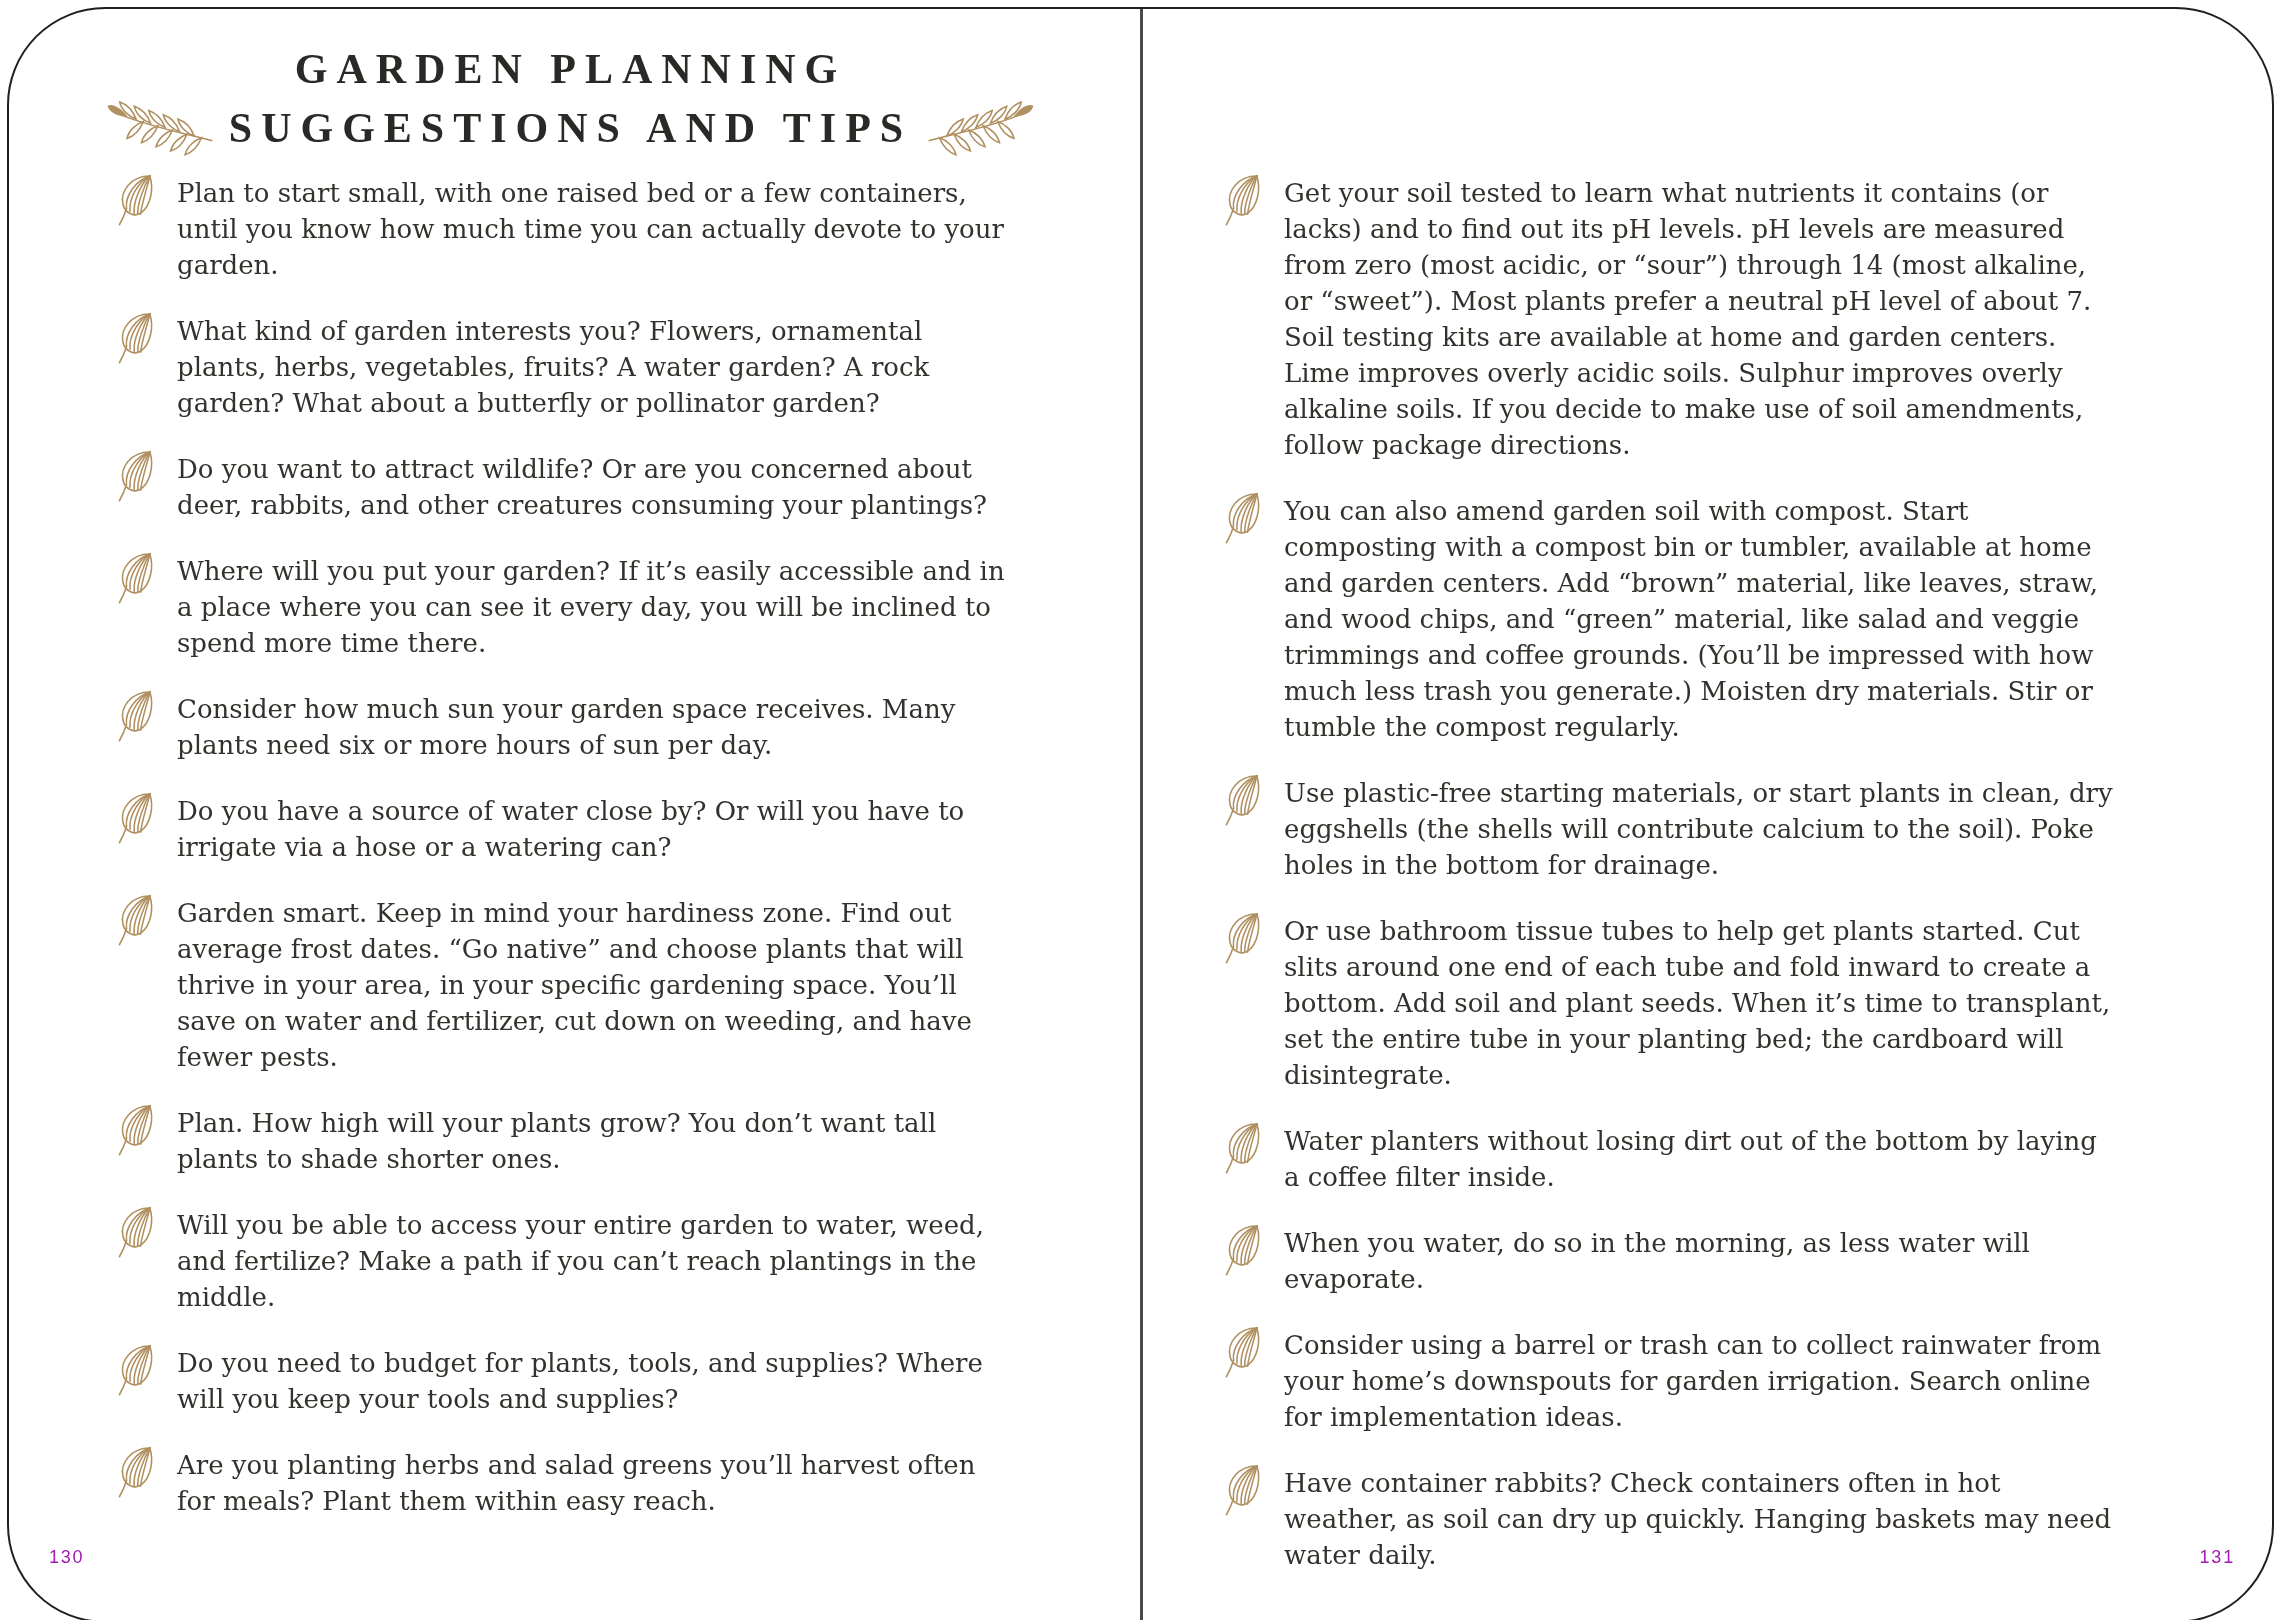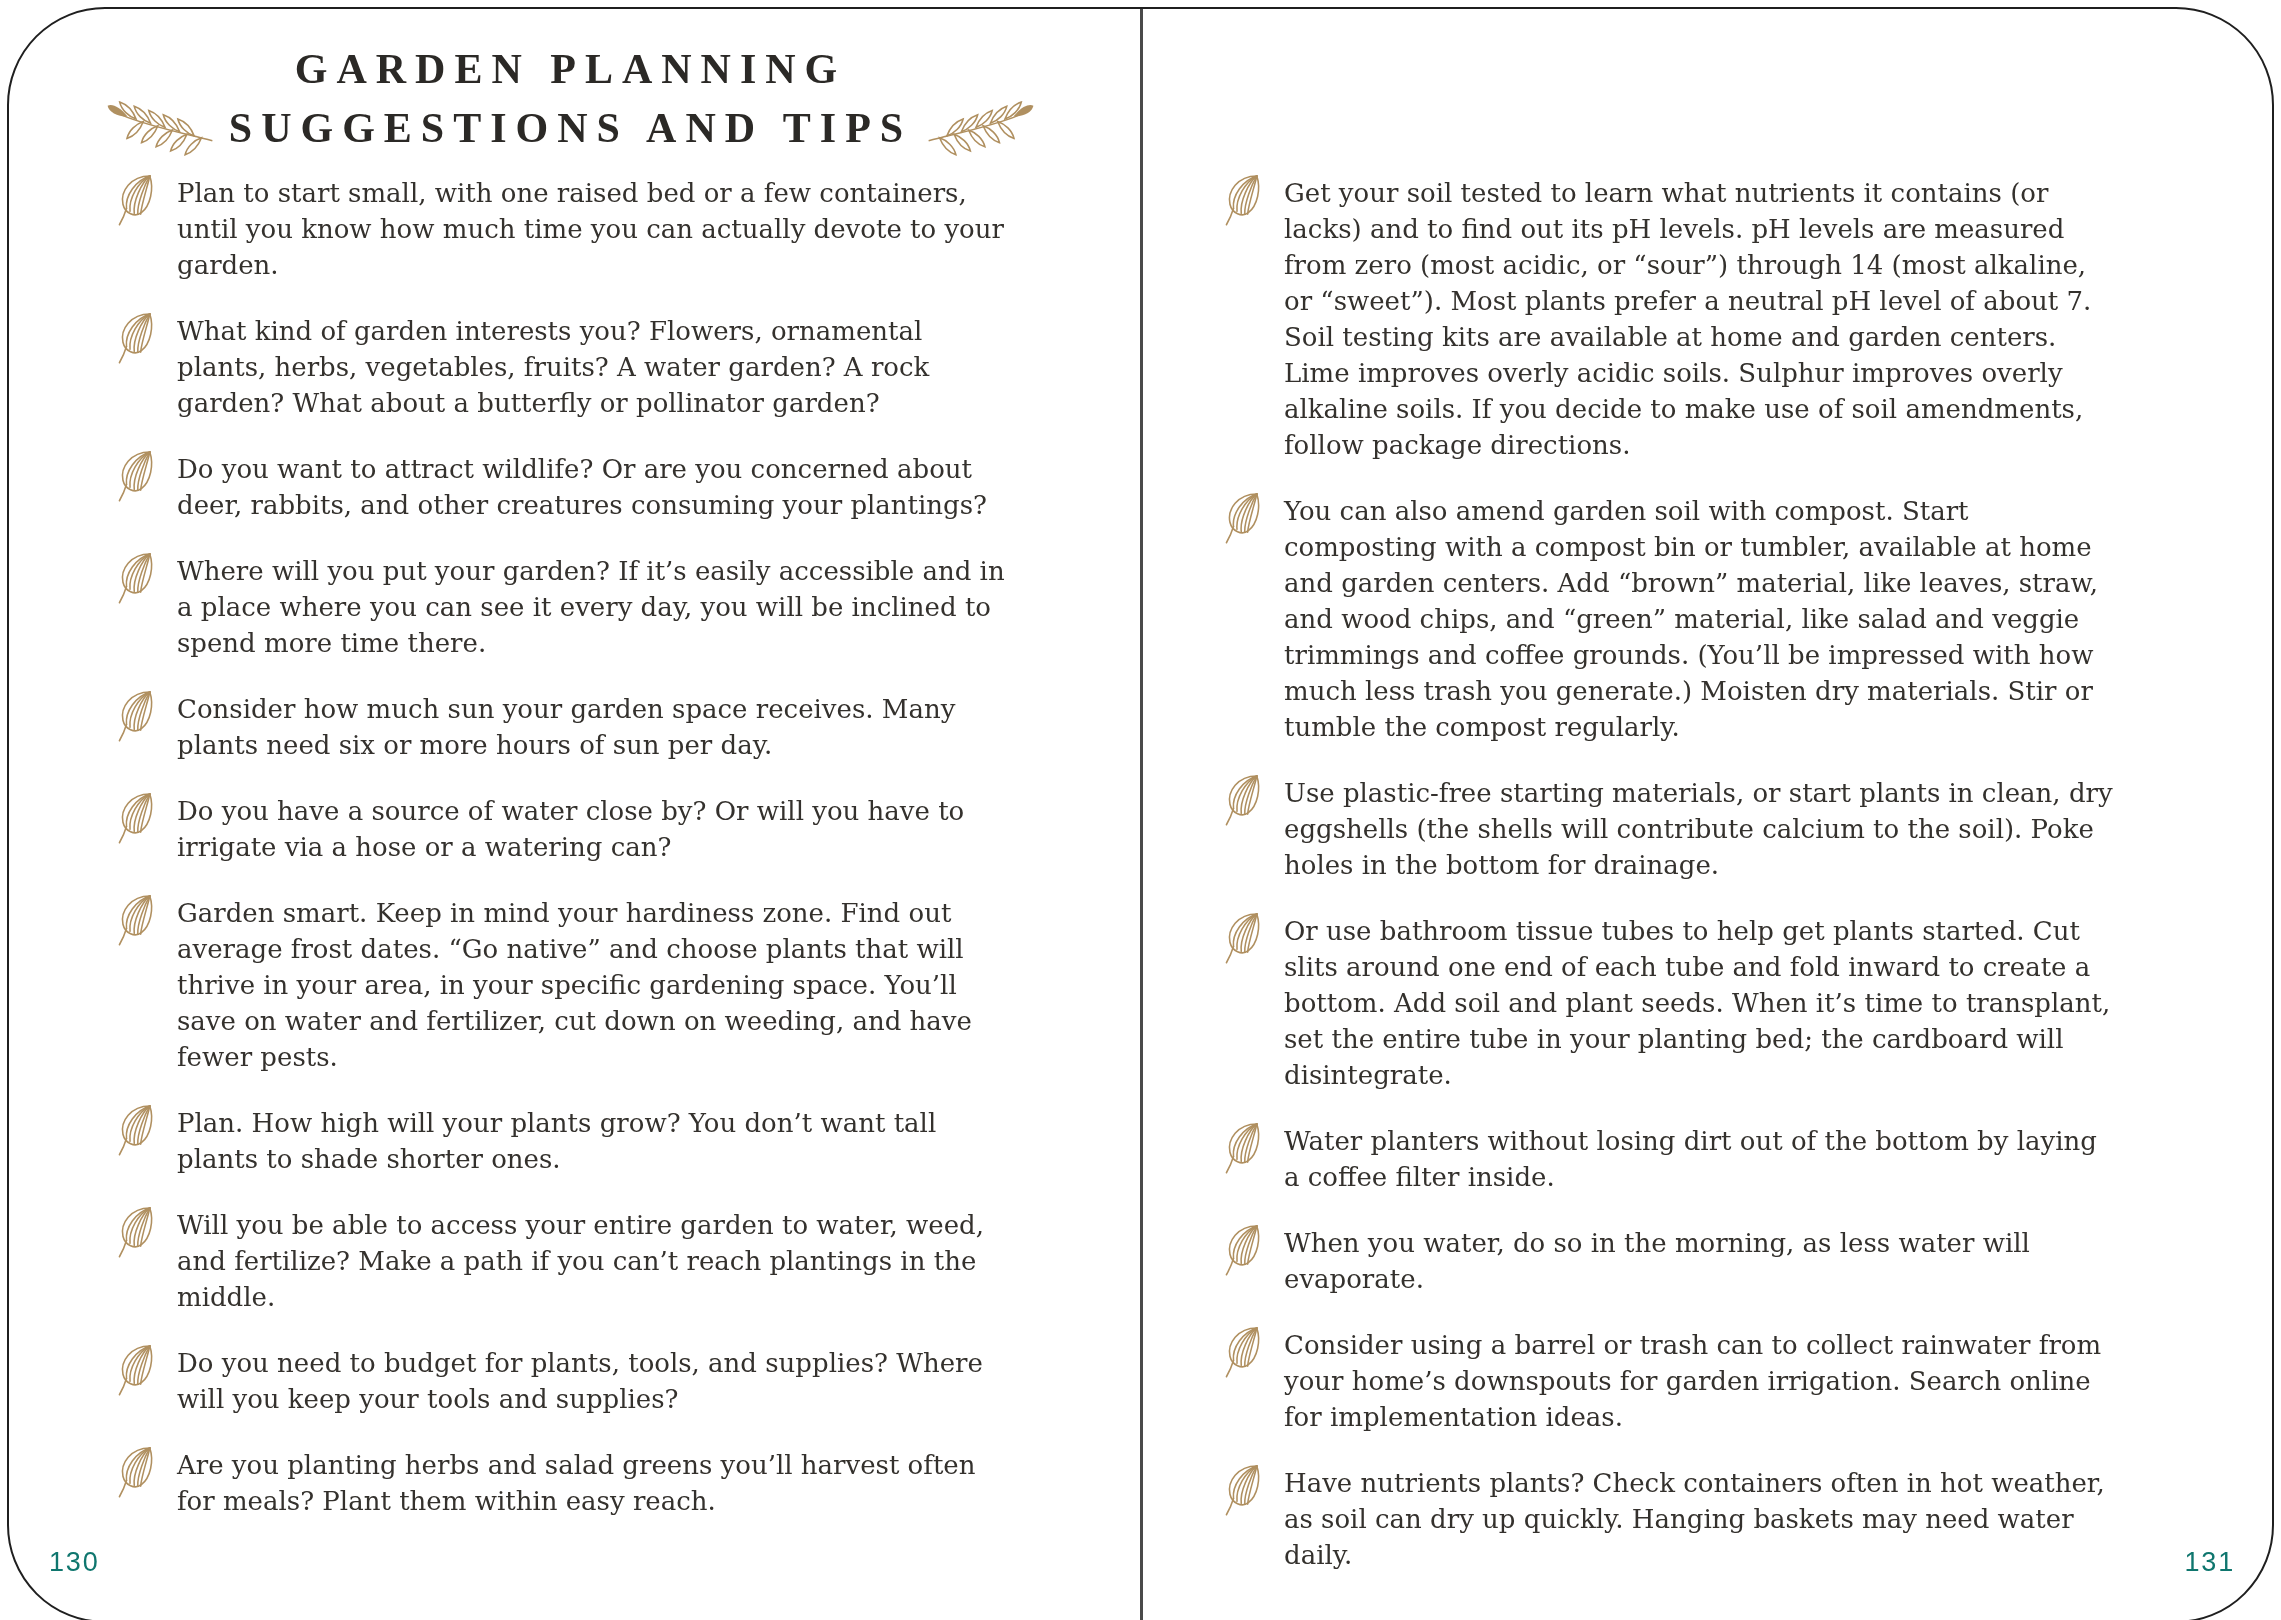--- a/index.html
+++ b/index.html
@@ -85,23 +85,23 @@
     color:var(--gold);
   }
   .tip-text{
     font-size:26px;
     line-height:36px;
     width:836px;
   }
   .page-number{
     position:absolute;
     font-family:"Liberation Sans", sans-serif;
-    font-size:27px;
+    font-size:18px;
     letter-spacing:1.8px;
-    color:#0f766e;
+    color:#a21caf;
     top:1547px;
   }
   .pn-left{left:49px;}
   .pn-right{right:46px;}
   .svg-defs{position:absolute;width:0;height:0;overflow:hidden;}
 </style>
 </head>
 <body>
 
 <svg class="svg-defs" aria-hidden="true">
@@ -281,19 +281,19 @@
         <svg class="bullet" viewBox="0 0 58 76">
           <use href="#onion"></use>
         </svg>
         <div class="tip-text">Consider using a barrel or trash can to collect rainwater from your home’s downspouts for garden irrigation. Search online for implementation ideas.</div>
       </div>
 
       <div class="tip-item">
         <svg class="bullet" viewBox="0 0 58 76">
           <use href="#onion"></use>
         </svg>
-        <div class="tip-text">Have nutrients plants? Check containers often in hot weather, as soil can dry up quickly. Hanging baskets may need water daily.</div>
+        <div class="tip-text">Have container rabbits? Check containers often in hot weather, as soil can dry up quickly. Hanging baskets may need water daily.</div>
       </div>
     </div>
 
   <div class="page-number pn-right">131</div>
 </div>
 
 
 </body></html>

